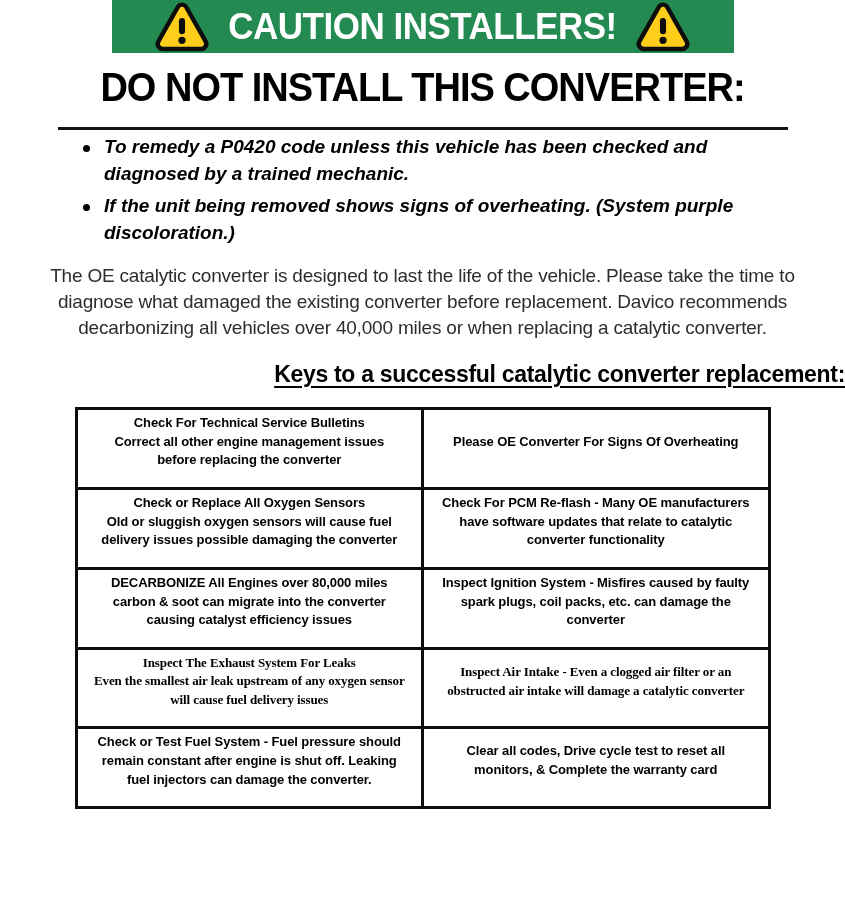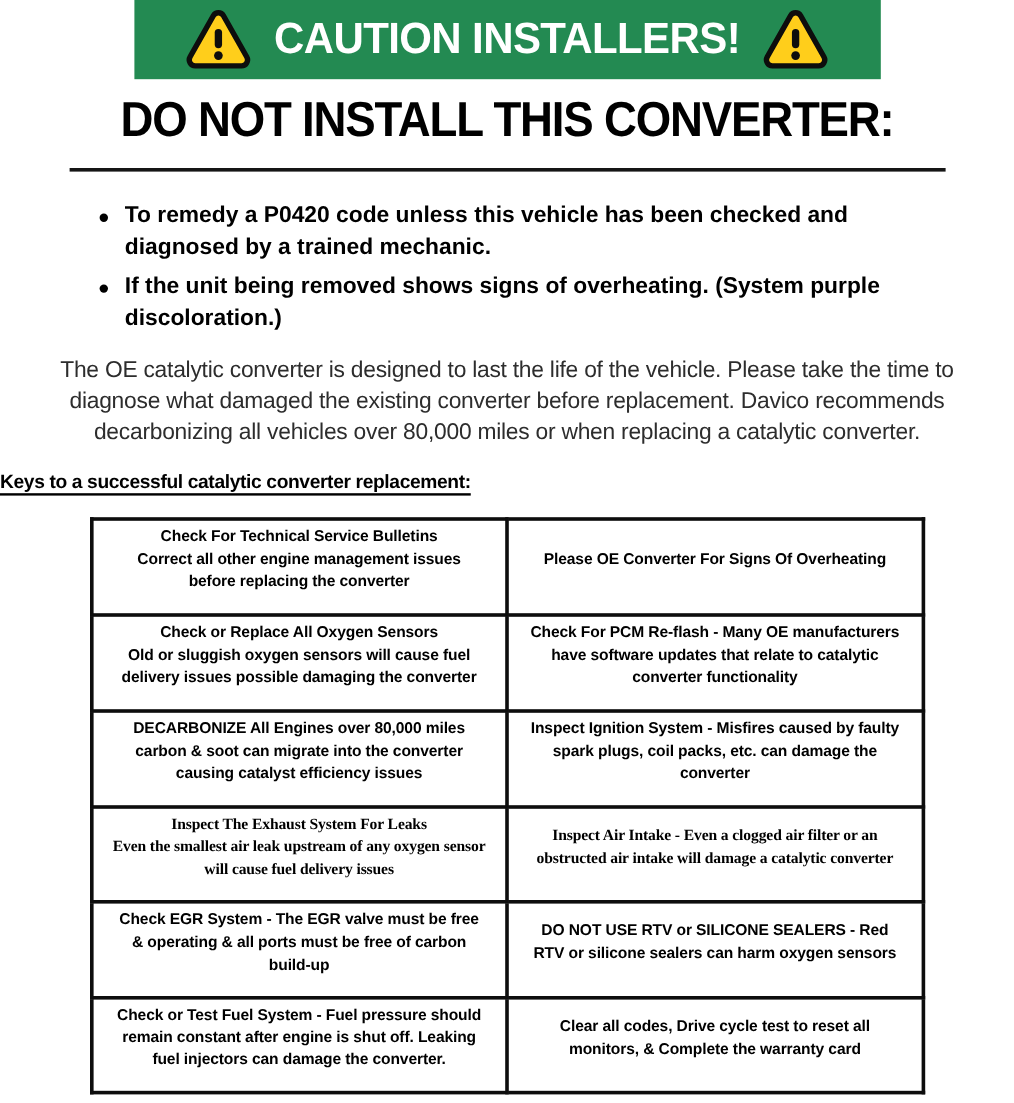--- a/index.html
+++ b/index.html
@@ -11,56 +11,56 @@
   html,body{margin:0;padding:0;}
   body{
     width:845px;height:919px;background:#ffffff;
     font-family:"Liberation Sans", sans-serif;color:#000;
     overflow:hidden;
   }
   .page{width:845px;height:919px;position:relative;}
 
   
   .banner{
-    width:622px;height:66px;margin:0 auto;background:var(--green);
+    width:622px;height:53px;margin:0 auto;background:var(--green);
     display:flex;align-items:center;justify-content:center;gap:18px;
   }
   .banner-text{
     color:#fff;font-weight:700;font-size:35px;letter-spacing:-0.5px;
     white-space:nowrap;transform:scaleY(1.04);
   }
   .warn-svg{width:56px;height:50px;display:block;}
 
   
   .main-heading{
     text-align:center;font-size:38px;font-weight:700;
     margin:13px 0 0;letter-spacing:-1px;transform:scaleY(1.08);
   }
   .rule{width:730px;height:3px;background:#151515;margin:18px auto 0;}
 
   
-  .warning-list{margin:24px 0 0;padding:0 0 0 80px;list-style:none;}
+  .warning-list{margin:4px 0 0;padding:0 0 0 80px;list-style:none;font-style:italic;}
   .warning-list li{
     position:relative;padding-left:24px;font-weight:700;font-size:19px;
     line-height:1.42;margin-bottom:5px;max-width:660px;
   }
   .warning-list li::before{
     content:"";position:absolute;left:3px;top:11px;width:7px;height:7px;
     border-radius:50%;background:#000;
   }
 
   
   .intro{
     text-align:center;font-size:19px;line-height:1.38;font-weight:400;
     margin:16px auto 0;width:822px;color:#2d2d2d;letter-spacing:-0.2px;
   }
 
   
   .keys-heading{
-    text-align:left;font-size:16px;font-weight:700;margin:19px 0 0;
+    text-align:right;font-size:23px;font-weight:700;margin:19px 0 0;
     text-decoration:underline;text-decoration-thickness:2px;
     text-underline-offset:4px;letter-spacing:-0.3px;
   }
 
   
   .keys-table{
     width:696px;margin:19px auto 0;border-collapse:collapse;
     border:3px solid var(--ink);table-layout:fixed;
   }
   .keys-table td{
@@ -100,21 +100,21 @@
 
   <h1 class="main-heading">DO NOT INSTALL THIS CONVERTER:</h1>
 
   <div class="rule"></div>
 
   <ul class="warning-list">
     <li>To remedy a P0420 code unless this vehicle has been checked and diagnosed by a trained mechanic.</li>
     <li>If the unit being removed shows signs of overheating. (System purple discoloration.)</li>
   </ul>
 
-  <p class="intro">The OE catalytic converter is designed to last the life of the vehicle. Please take the time to diagnose what damaged the existing converter before replacement. Davico recommends decarbonizing all vehicles over 80,000 miles or when replacing a catalytic converter.</p>
+  <p class="intro">The OE catalytic converter is designed to last the life of the vehicle. Please take the time to diagnose what damaged the existing converter before replacement. Davico recommends decarbonizing all vehicles over 40,000 miles or when replacing a catalytic converter.</p>
 
   <h2 class="keys-heading">Keys to a successful catalytic converter replacement:</h2>
 
   <table class="keys-table">
     <tbody>
       <tr>
         <td>Check For Technical Service Bulletins
 Correct all other engine management issues before replacing the converter</td>
         <td>Please OE Converter For Signs Of Overheating</td>
       </tr>
@@ -126,23 +126,19 @@
       <tr>
         <td>DECARBONIZE All Engines over 80,000 miles carbon &amp; soot can migrate into the converter causing catalyst efficiency issues</td>
         <td>Inspect Ignition System - Misfires caused by faulty spark plugs, coil packs, etc. can damage the converter</td>
       </tr>
       <tr>
         <td>Inspect The Exhaust System For Leaks
 Even the smallest air leak upstream of any oxygen sensor will cause fuel delivery issues</td>
         <td>Inspect Air Intake - Even a clogged air filter or an obstructed air intake will damage a catalytic converter</td>
       </tr>
       <tr>
-        <td>Check EGR System - The EGR valve must be free &amp; operating &amp; all ports must be free of carbon build-up</td>
-        <td>DO NOT USE RTV or SILICONE SEALERS - Red RTV or silicone sealers can harm oxygen sensors</td>
-      </tr>
-      <tr>
         <td>Check or Test Fuel System - Fuel pressure should remain constant after engine is shut off.  Leaking fuel injectors can damage the converter.</td>
         <td>Clear all codes,  Drive cycle test to reset all monitors, &amp; Complete the warranty card</td>
       </tr>
     </tbody>
   </table>
 
 </div>
 
 </body></html>

